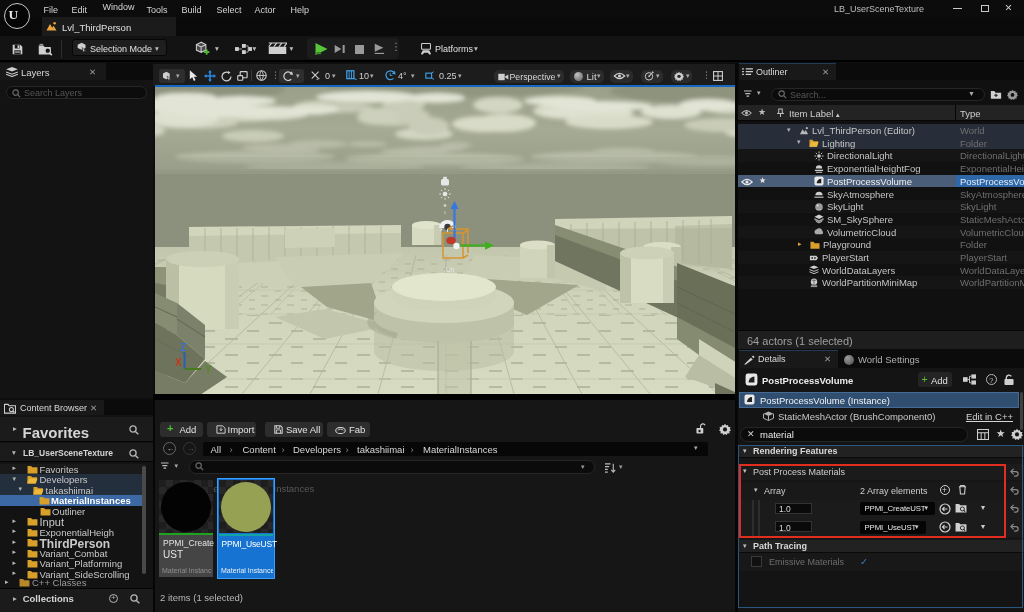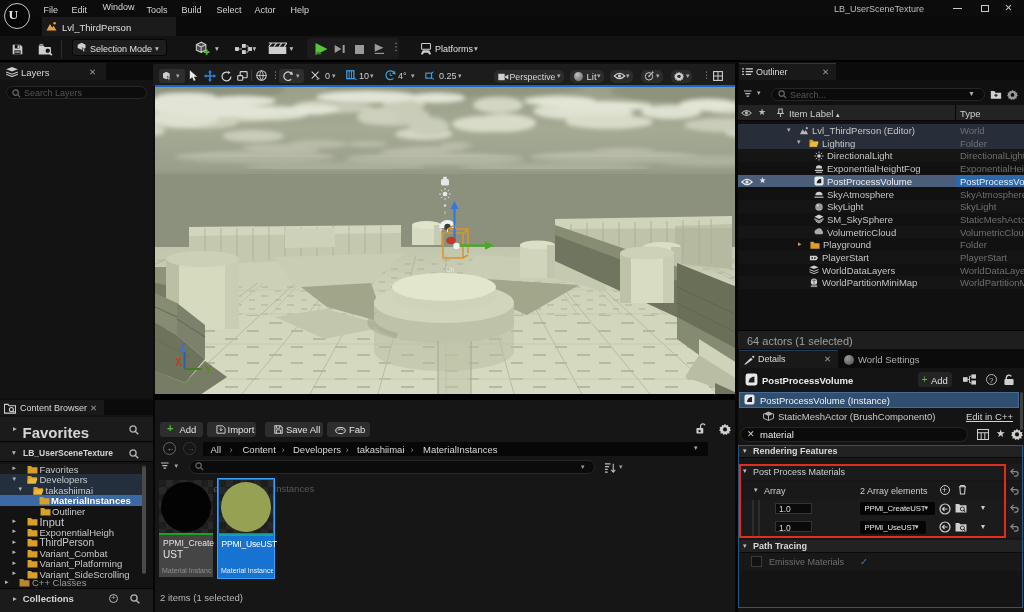--- a/index.html
+++ b/index.html
@@ -800,21 +800,21 @@
 <div class="tx" style="left:39.5px;top:516.2px;font-size:11px;font-weight:normal;color:#c9c9c9;">Input</div>
 <div class="tx" style="left:12.5px;top:527.1px;font-size:7px;color:#b5b5b5;">▸</div>
 <svg class="ab" style="left:26.5px;top:527.7px;" width="11" height="9" viewBox="0 0 12 10">
       <path d="M0.5 1 h4 l1 1.5 h6 v7 h-11 Z" fill="#d99f2b"></path>
     </svg>
 <div class="tx" style="left:39.5px;top:526.7px;font-size:9.5px;font-weight:normal;color:#c9c9c9;">ExponentialHeigh</div>
 <div class="tx" style="left:12.5px;top:537.6px;font-size:7px;color:#b5b5b5;">▸</div>
 <svg class="ab" style="left:26.5px;top:538.2px;" width="11" height="9" viewBox="0 0 12 10">
       <path d="M0.5 1 h4 l1 1.5 h6 v7 h-11 Z" fill="#d99f2b"></path>
     </svg>
-<div class="tx" style="left:39.5px;top:537.2px;font-size:10px;font-weight:normal;color:#c9c9c9;">ThirdPerson</div>
+<div class="tx" style="left:39.5px;top:537.2px;font-size:12px;font-weight:bold;color:#c9c9c9;">ThirdPerson</div>
 <div class="tx" style="left:12.5px;top:548.1px;font-size:7px;color:#b5b5b5;">▸</div>
 <svg class="ab" style="left:26.5px;top:548.7px;" width="11" height="9" viewBox="0 0 12 10">
       <path d="M0.5 1 h4 l1 1.5 h6 v7 h-11 Z" fill="#d99f2b"></path>
     </svg>
 <div class="tx" style="left:39.5px;top:547.7px;font-size:9.5px;font-weight:normal;color:#c9c9c9;">Variant_Combat</div>
 <div class="tx" style="left:12.5px;top:558.6px;font-size:7px;color:#b5b5b5;">▸</div>
 <svg class="ab" style="left:26.5px;top:559.2px;" width="11" height="9" viewBox="0 0 12 10">
       <path d="M0.5 1 h4 l1 1.5 h6 v7 h-11 Z" fill="#d99f2b"></path>
     </svg>
 <div class="tx" style="left:39.5px;top:558.2px;font-size:9.5px;font-weight:normal;color:#c9c9c9;">Variant_Platforming</div>

